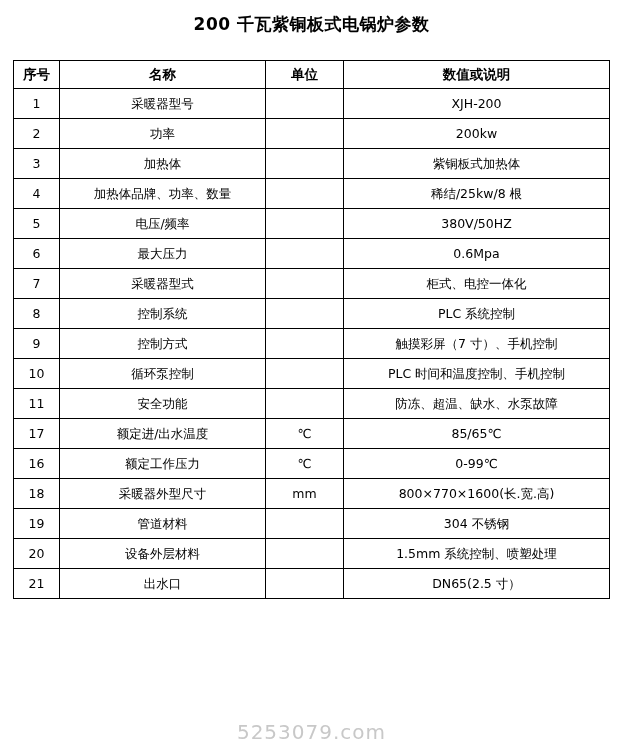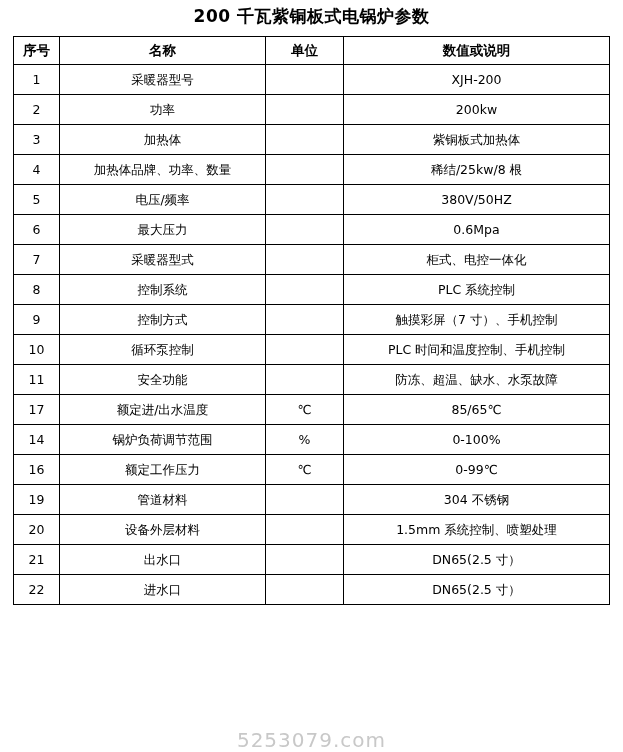--- a/index.html
+++ b/index.html
@@ -20,28 +20,28 @@
     height: 752px;
     box-sizing: border-box;
     padding: 0;
     position: relative;
   }
   .title {
     text-align: center;
     font-size: 17px;
     font-weight: bold;
     letter-spacing: 0.5px;
-    padding-top: 6px;
+    padding-top: 14px;
     padding-bottom: 10px;
     line-height: 1.2;
   }
   table.spec {
     border-collapse: collapse;
     width: 596px;
-    margin: 0 auto;
+    margin: 16px auto;
     table-layout: fixed;
   }
   table.spec td, table.spec th {
     border: 1px solid #000000;
     text-align: center;
     vertical-align: middle;
     font-size: 12.5px;
     height: 29px;
     padding: 0 2px;
     font-weight: normal;
@@ -54,21 +54,21 @@
   }
   col.c-no    { width: 46px; }
   col.c-name  { width: 206px; }
   col.c-unit  { width: 78px; }
   col.c-val   { width: 266px; }
 
   .watermark {
     position: absolute;
     left: 50%;
     transform: translateX(-50%);
-    bottom: 0;
+    bottom: 8px;
     font-size: 20px;
     color: #c8c8c8;
     letter-spacing: 1px;
     font-family: "DejaVu Sans", "Liberation Sans", sans-serif;
     pointer-events: none;
     white-space: nowrap;
   }
 </style>
 </head>
 <body>
@@ -158,52 +158,46 @@
           <td></td>
           <td>防冻、超温、缺水、水泵故障</td>
         </tr>
       <tr>
           <td>17</td>
           <td>额定进/出水温度</td>
           <td>℃</td>
           <td>85/65℃</td>
         </tr>
       <tr>
-          <td>14</td>
-          <td>锅炉负荷调节范围</td>
-          <td>%</td>
-          <td>0-100%</td>
-        </tr>
-      <tr>
           <td>16</td>
           <td>额定工作压力</td>
           <td>℃</td>
           <td>0-99℃</td>
         </tr>
       <tr>
+          <td>18</td>
+          <td>采暖器外型尺寸</td>
+          <td>mm</td>
+          <td>800×770×1600(长.宽.高)</td>
+        </tr>
+      <tr>
           <td>19</td>
           <td>管道材料</td>
           <td></td>
           <td>304 不锈钢</td>
         </tr>
       <tr>
           <td>20</td>
           <td>设备外层材料</td>
           <td></td>
           <td>1.5mm 系统控制、喷塑处理</td>
         </tr>
       <tr>
           <td>21</td>
           <td>出水口</td>
           <td></td>
           <td>DN65(2.5 寸）</td>
         </tr>
-      <tr>
-          <td>22</td>
-          <td>进水口</td>
-          <td></td>
-          <td>DN65(2.5 寸）</td>
-        </tr>
     </tbody>
   </table>
 
   <div class="watermark">5253079.com</div>
 </div>
 
 </body></html>

